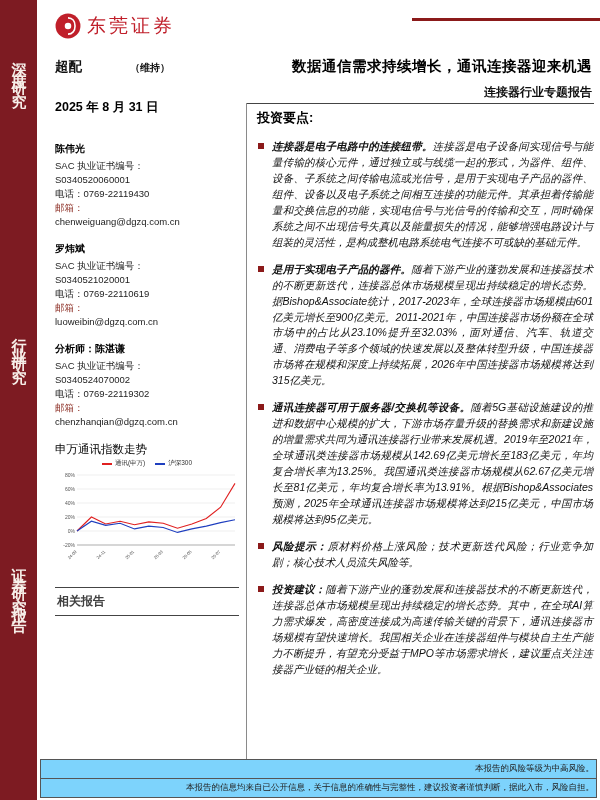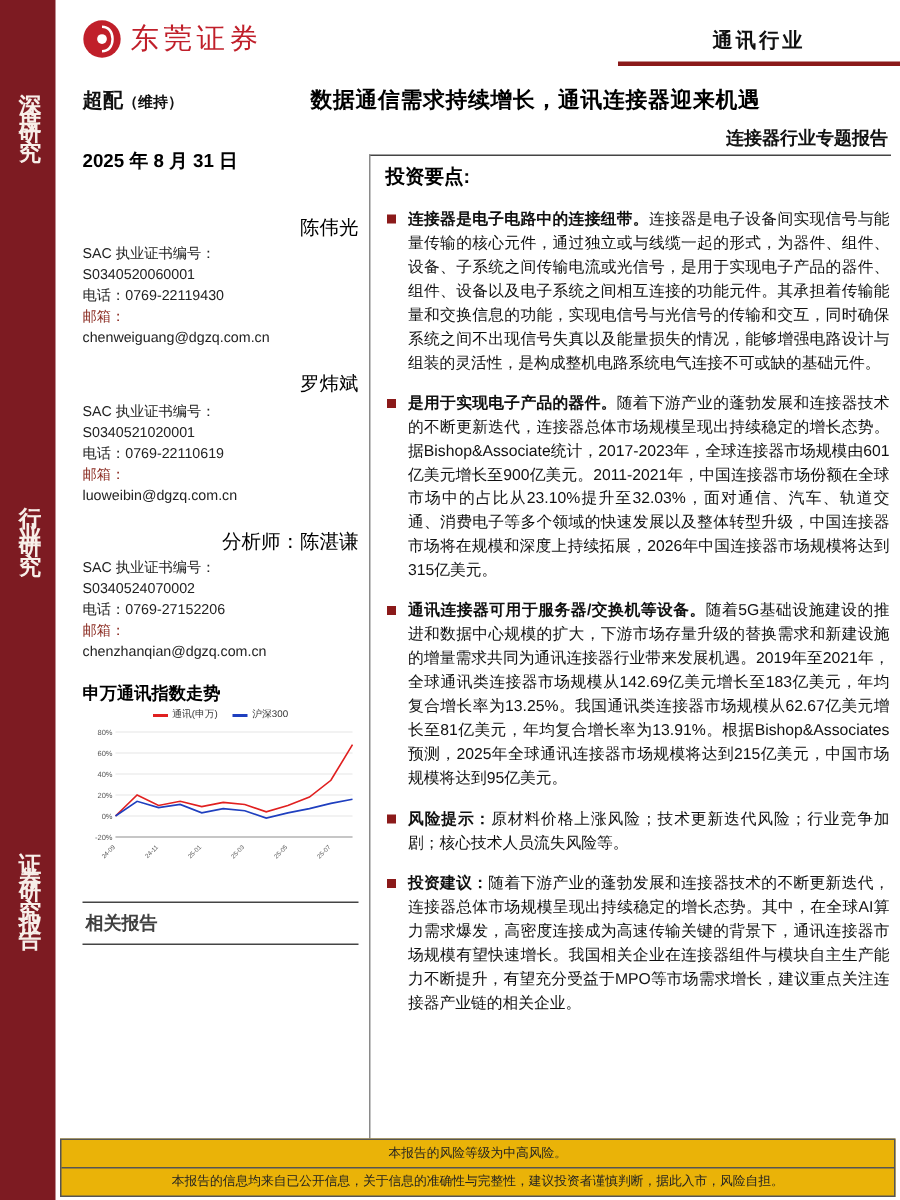--- a/index.html
+++ b/index.html
@@ -20,56 +20,56 @@
   .seal { width:26px; height:26px; display:inline-block; }
   .brand-name { color:#c01f2a; font-weight:normal; font-size:19px; letter-spacing:3px;
                 font-family:"Liberation Serif","DejaVu Serif",serif; }
   .industry-block { position:absolute; top:18px; left:375px; right:0; }
   .industry { text-align:center; font-size:13.5px; font-weight:bold; color:#111; margin-bottom:5px; letter-spacing:2px; }
   .industry-line { height:3px; background:#8b1a1a; }
 
   
   .title-row { position:absolute; top:57px; left:18px; right:8px; display:flex; align-items:baseline; }
   .rating { white-space:nowrap; font-size:13.5px; font-weight:bold; color:#111; }
-  .rating-status { font-size:10px; font-weight:bold; }
-  .doc-title { flex:1; text-align:center; font-size:14.5px; font-weight:bold; color:#000; letter-spacing:0.5px; }
+  .rating-status { font-size:10px; font-weight:bold;margin-left:48px; }
+  .doc-title { flex:1; text-align:right; font-size:14.5px; font-weight:bold; color:#000; letter-spacing:0.5px; }
   .report-type { position:absolute; top:84px; right:8px; font-size:12px; font-weight:bold; color:#111; }
 
   .hline { position:absolute; top:103px; left:209px; right:6px; border-top:1px solid #444; }
   .vline { position:absolute; top:103px; left:209px; height:656px; border-left:1px solid #8a8a8a; }
 
   
   .left-col { position:absolute; left:18px; top:99px; width:184px; }
   .date { font-size:12.5px; font-weight:bold; color:#000; margin-bottom:26px; }
   .analyst { margin-bottom:13px; font-size:9.5px; line-height:1.48; color:#222; }
-  .a-name { font-size:13px; font-weight:normal; color:#000; margin-bottom:2px;text-align:right; }
+  .a-name { font-size:10px; font-weight:bold; color:#000; margin-bottom:2px; }
   .email-label { color:#8a2a20; }
   .a-email { word-break:break-all; }
 
-  .chart-title { font-size:11.5px; font-weight:bold; color:#000; margin:6px 0 2px; }
+  .chart-title { font-size:11.5px; font-weight:normal; color:#000; margin:6px 0 2px; }
   .legend { display:flex; gap:10px; justify-content:center; font-size:6.5px; color:#333; margin:1px 0; }
   .legend-item { display:inline-flex; align-items:center; gap:3px; }
   .swatch { display:inline-block; width:10px; height:2px; background:#999; }
   #trend-chart { width:184px; }
   .source { font-size:8px; color:#333; margin-top:3px; }
 
   .related { margin-top:16px; border-top:1.5px solid #444; border-bottom:1.5px solid #444;
              padding:5px 2px; font-size:12px; font-weight:bold; color:#404040; }
 
   
   .right-col { position:absolute; left:220px; top:109px; right:7px; }
   .main-heading { font-size:13px; font-weight:bold; color:#000; margin-bottom:12px; }
   .bullet { position:relative; padding-left:15px; margin-bottom:11px; font-size:10.5px;
-            line-height:1.52; text-align:justify; color:#111; }
+            line-height:1.52; text-align:justify; color:#111;font-style:italic; }
   .sq { position:absolute; left:1px; top:4px; width:6px; height:6px; background:#8b1a1a; }
   .b-title { font-weight:bold; }
 
   
   .disclaimer { position:absolute; left:3px; right:3px; bottom:2px; border:1px solid #555;
-                text-align:center; font-size:8.5px; color:#222; background:#eab308; }
+                text-align:right; font-size:8.5px; color:#222; background:#7dd3fc; }
   .disc-r1 { padding:3px 2px; border-bottom:1px solid #555; }
   .disc-r2 { padding:3px 2px; }
 </style>
 </head>
 <body>
 
 <div class="page">
 
   <aside class="sidebar">
     <div class="side-text st-0">深度研究</div>
@@ -84,21 +84,20 @@
         <svg viewBox="0 0 24 24" width="26" height="26">
           <circle cx="12" cy="12" r="11.5" fill="#c01f2a"></circle>
           <path d="M12 4.5c4 0 6.5 3 6.5 7.5s-2.5 7.5-6.5 7.5" fill="none" stroke="#ffffff" stroke-width="1.5"></path>
           <circle cx="12" cy="12" r="3" fill="#ffffff"></circle>
         </svg>
       </span>
       <span class="brand-name">东莞证券</span>
     </div>
 
     <div class="industry-block">
-      <div class="industry">通讯行业</div>
       <div class="industry-line"></div>
     </div>
 
     <div class="title-row">
       <div class="rating">
         <span>超配</span><span class="rating-status">（维持）</span>
       </div>
       <div class="doc-title">数据通信需求持续增长，通讯连接器迎来机遇</div>
     </div>
     <div class="report-type">连接器行业专题报告</div>
@@ -124,21 +123,21 @@
         <div>S0340521020001</div>
         <div>电话：0769-22110619</div>
         <div class="email-label">邮箱：</div>
         <div class="a-email">luoweibin@dgzq.com.cn</div>
       </div>
 
       <div class="analyst">
         <div class="a-name">分析师：陈湛谦</div>
         <div>SAC 执业证书编号：</div>
         <div>S0340524070002</div>
-        <div>电话：0769-27152206</div>
+        <div>电话：0769-22119302</div>
         <div class="email-label">邮箱：</div>
         <div class="a-email">chenzhanqian@dgzq.com.cn</div>
       </div>
 
       <div class="chart-block">
         <div class="chart-title">申万通讯指数走势</div>
         <div class="legend">
           <span class="legend-item">
               <span class="swatch" style="background: rgb(224, 32, 32);"></span>
               <span>通讯(申万)</span>

